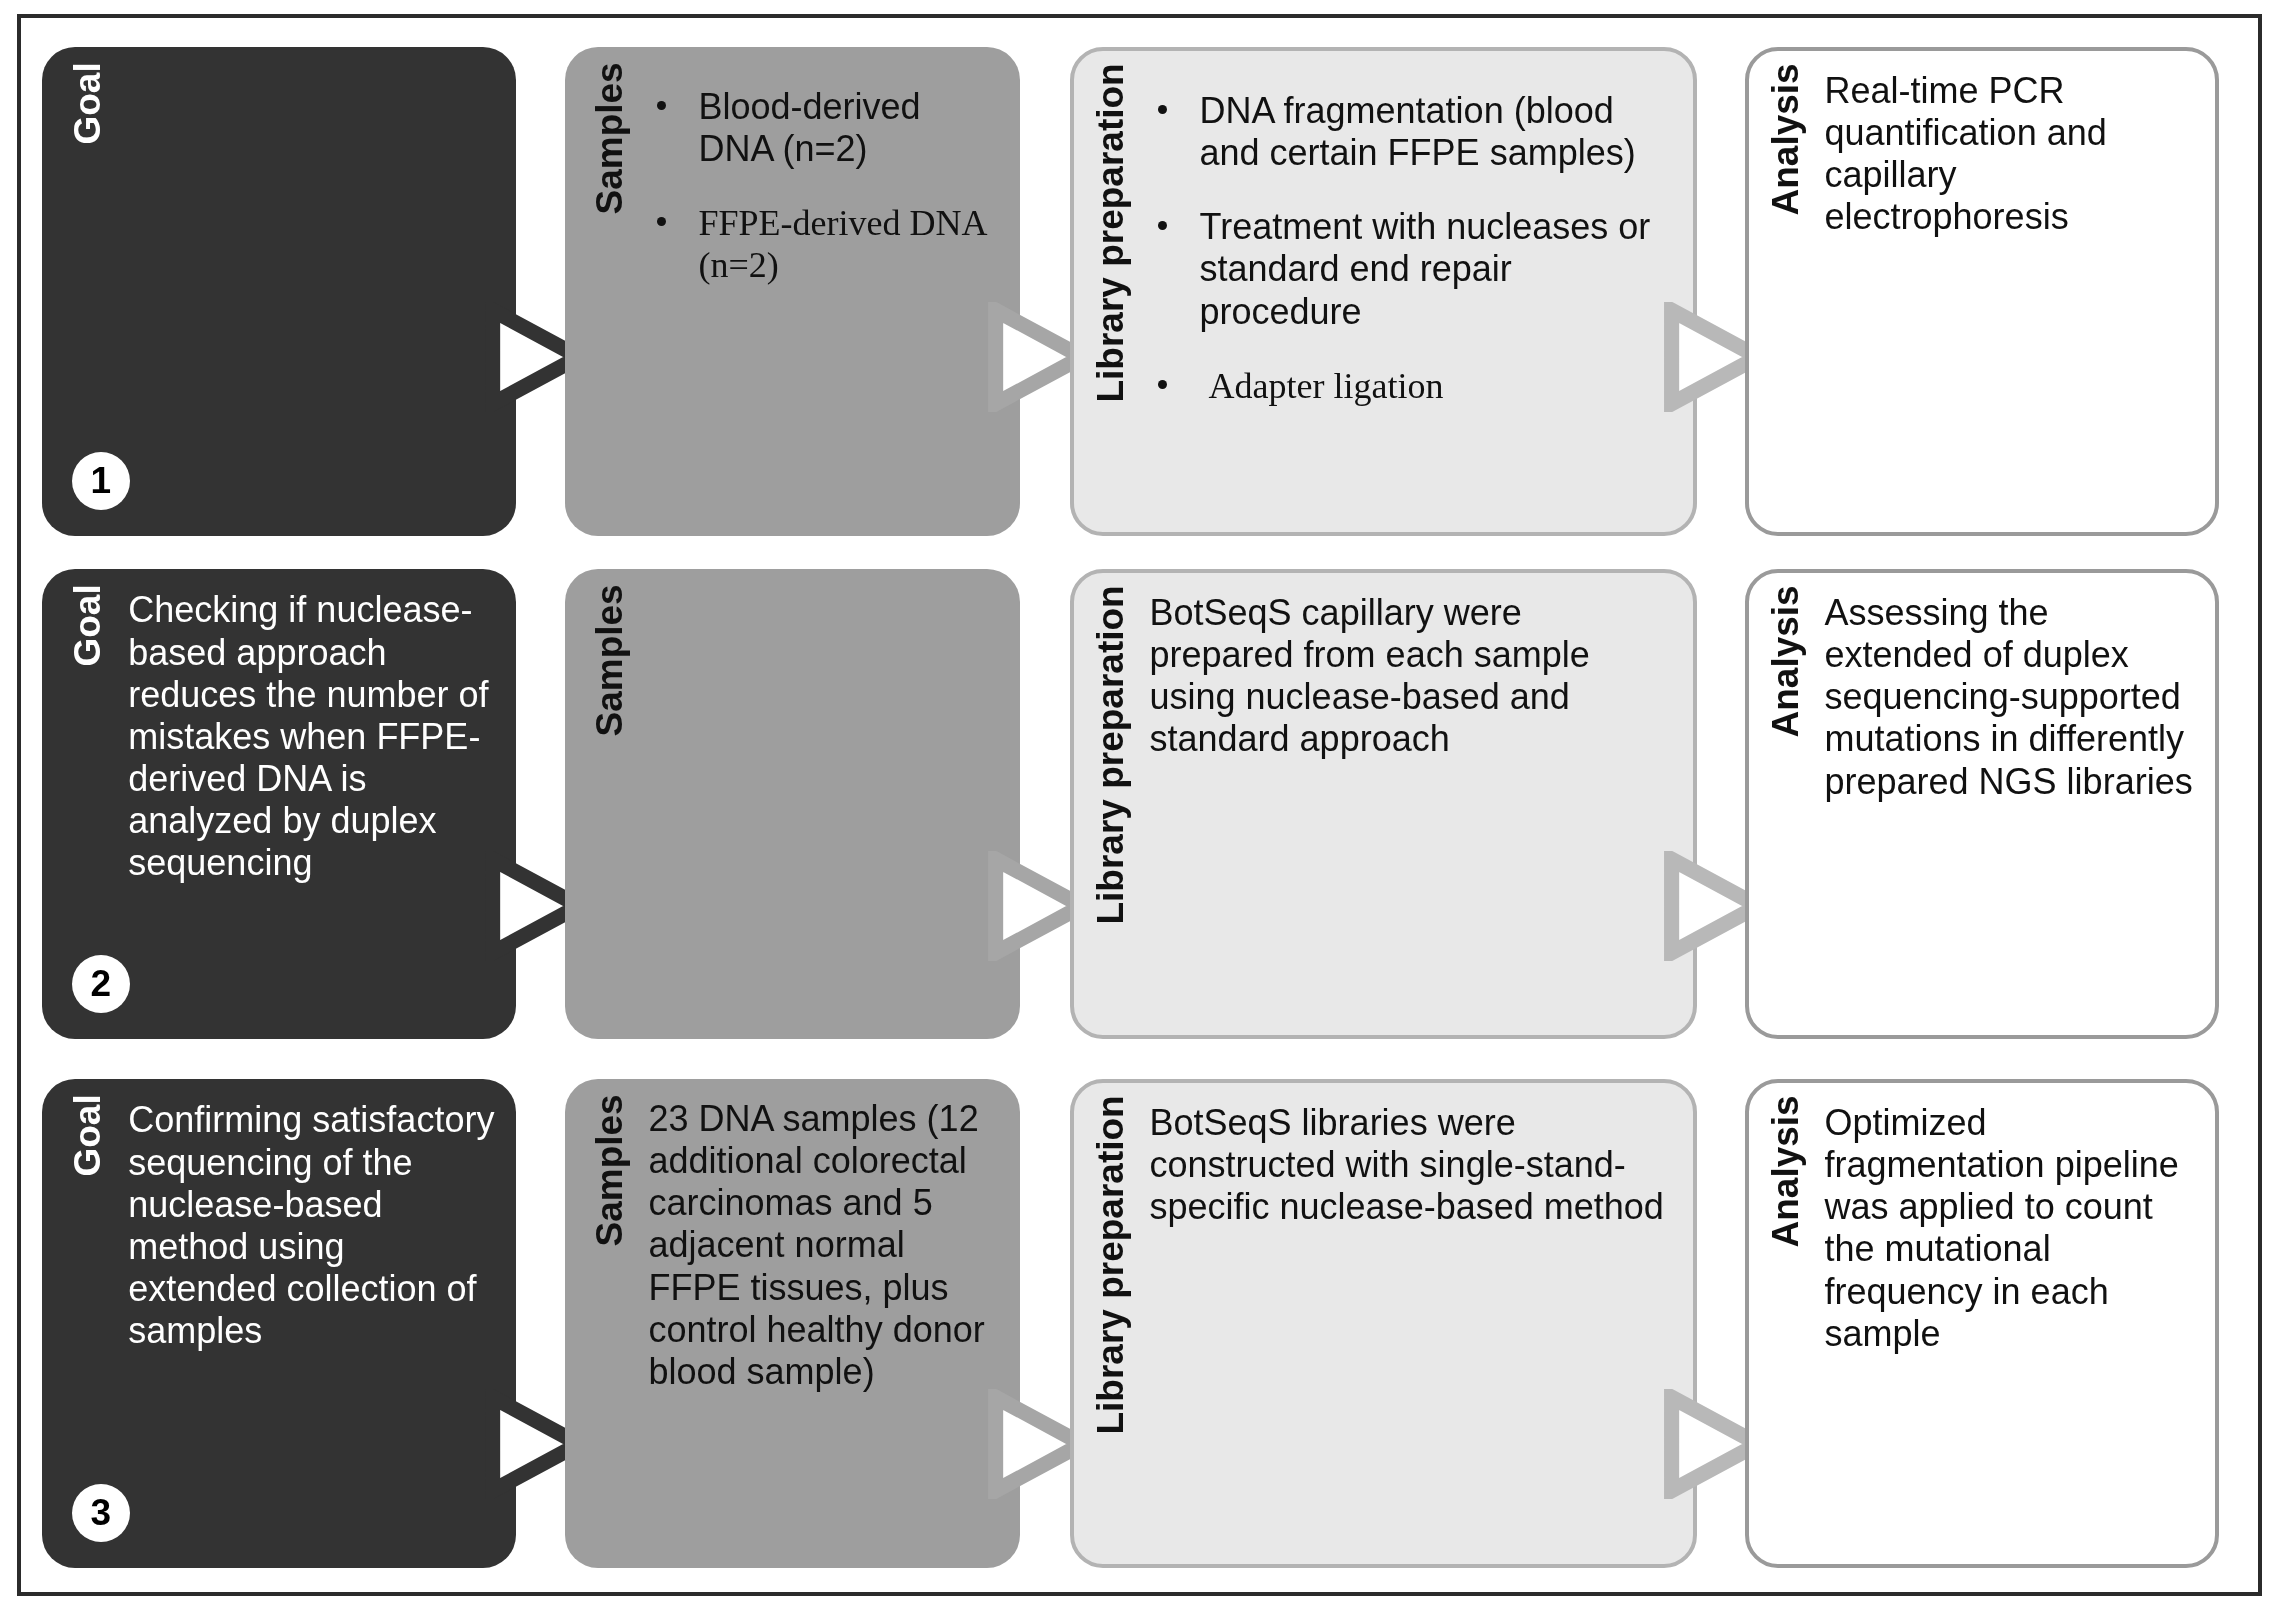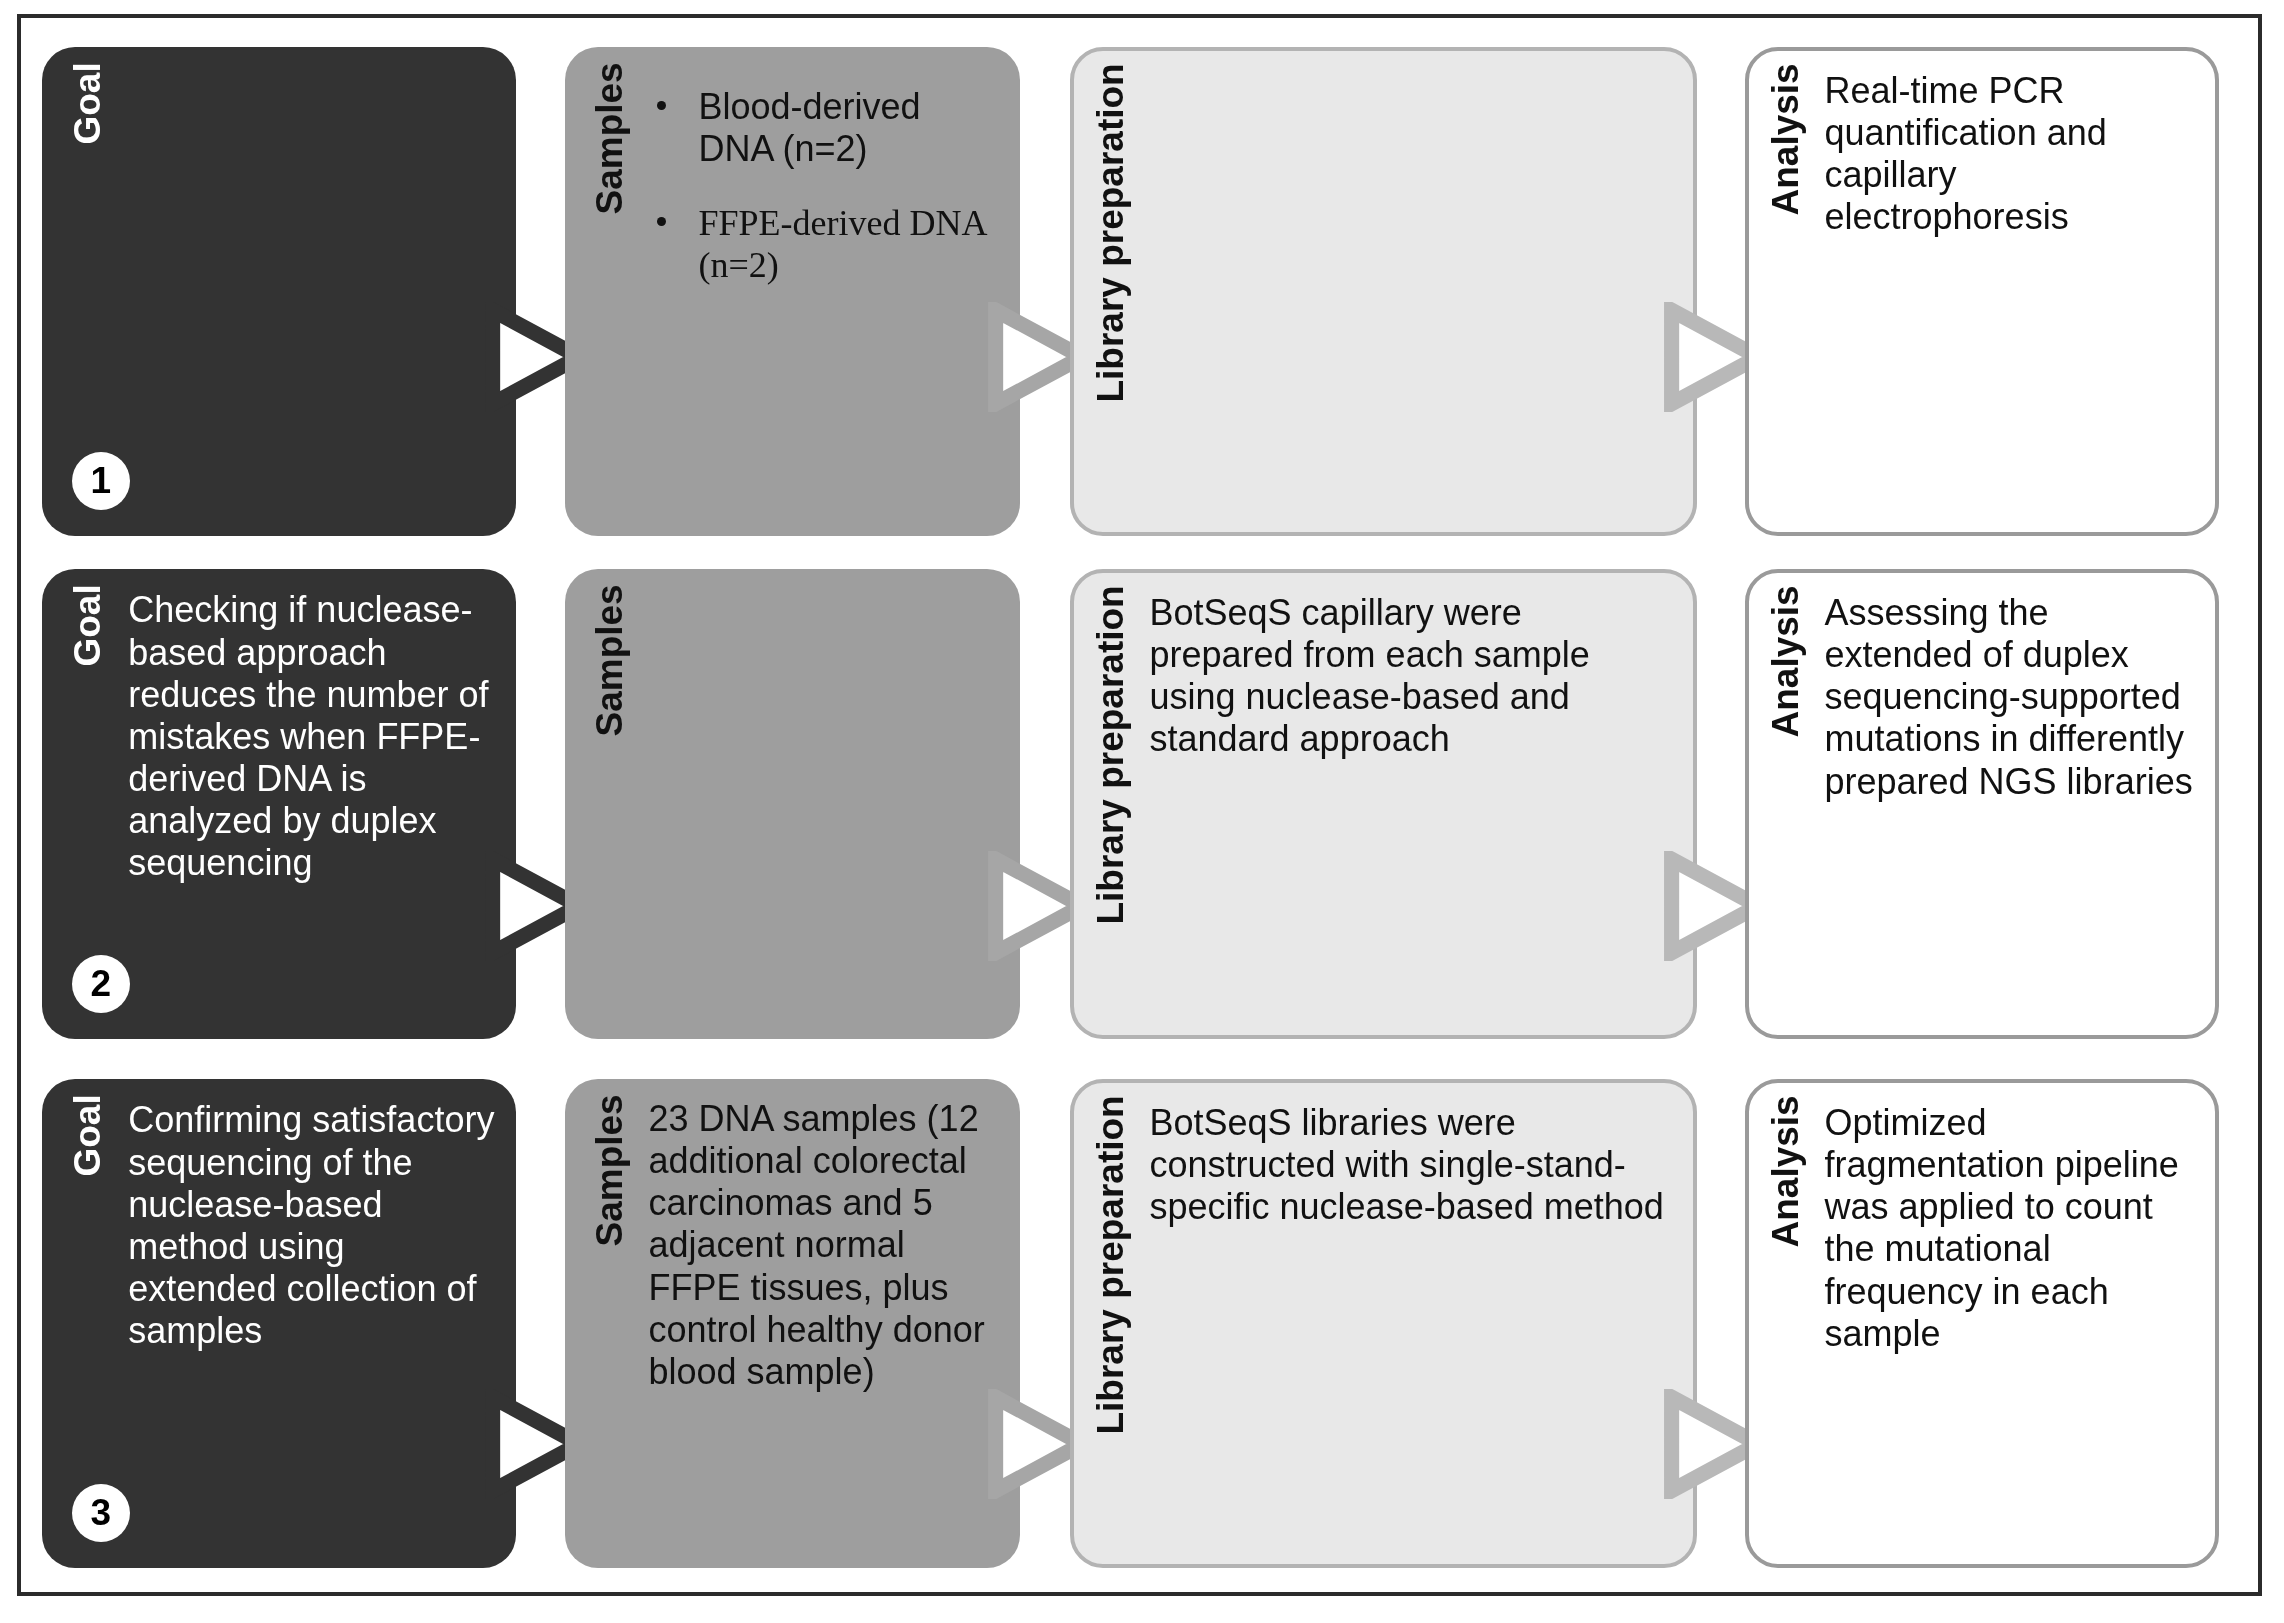--- a/index.html
+++ b/index.html
@@ -178,20 +178,27 @@
     </div>
 
     <div class="chev c2">
       <svg viewBox="0 0 150 160" preserveAspectRatio="none">
         <polygon points="14,12 140,80 14,148" fill="#ffffff" stroke="#a6a6a6" stroke-width="22" stroke-linejoin="miter"></polygon>
       </svg>
     </div>
 
     <div class="card library col-lib">
       <div class="vlabel">Library preparation</div>
+      <div class="body">
+        <ul class="bullets">
+          <li>DNA fragmentation (blood and certain FFPE samples)</li>
+          <li>Treatment with nucleases or standard end repair procedure</li>
+          <li class="indent">Adapter ligation</li>
+        </ul>
+      </div>
     </div>
 
     <div class="chev c3">
       <svg viewBox="0 0 150 160" preserveAspectRatio="none">
         <polygon points="14,12 140,80 14,148" fill="#ffffff" stroke="#b8b8b8" stroke-width="22" stroke-linejoin="miter"></polygon>
       </svg>
     </div>
 
     <div class="card analysis col-ana">
       <div class="vlabel">Analysis</div>

